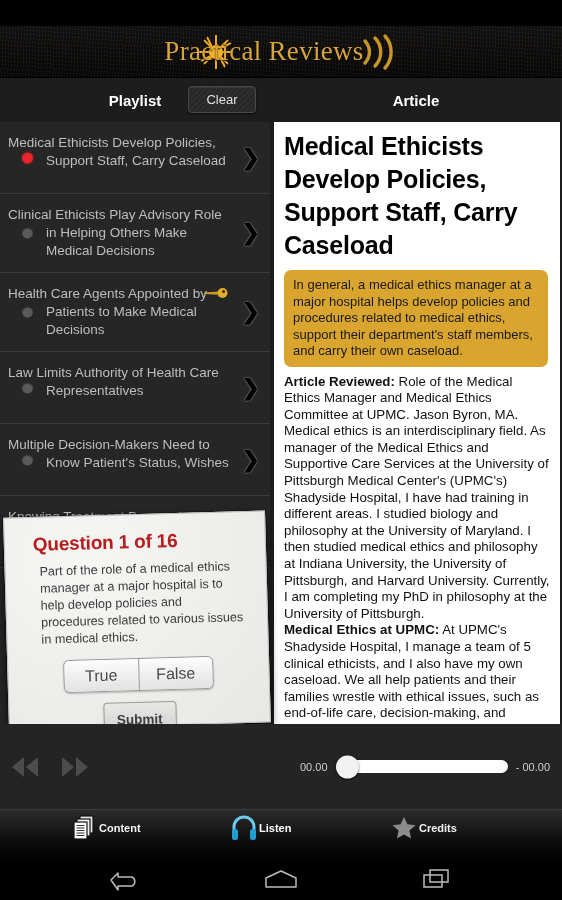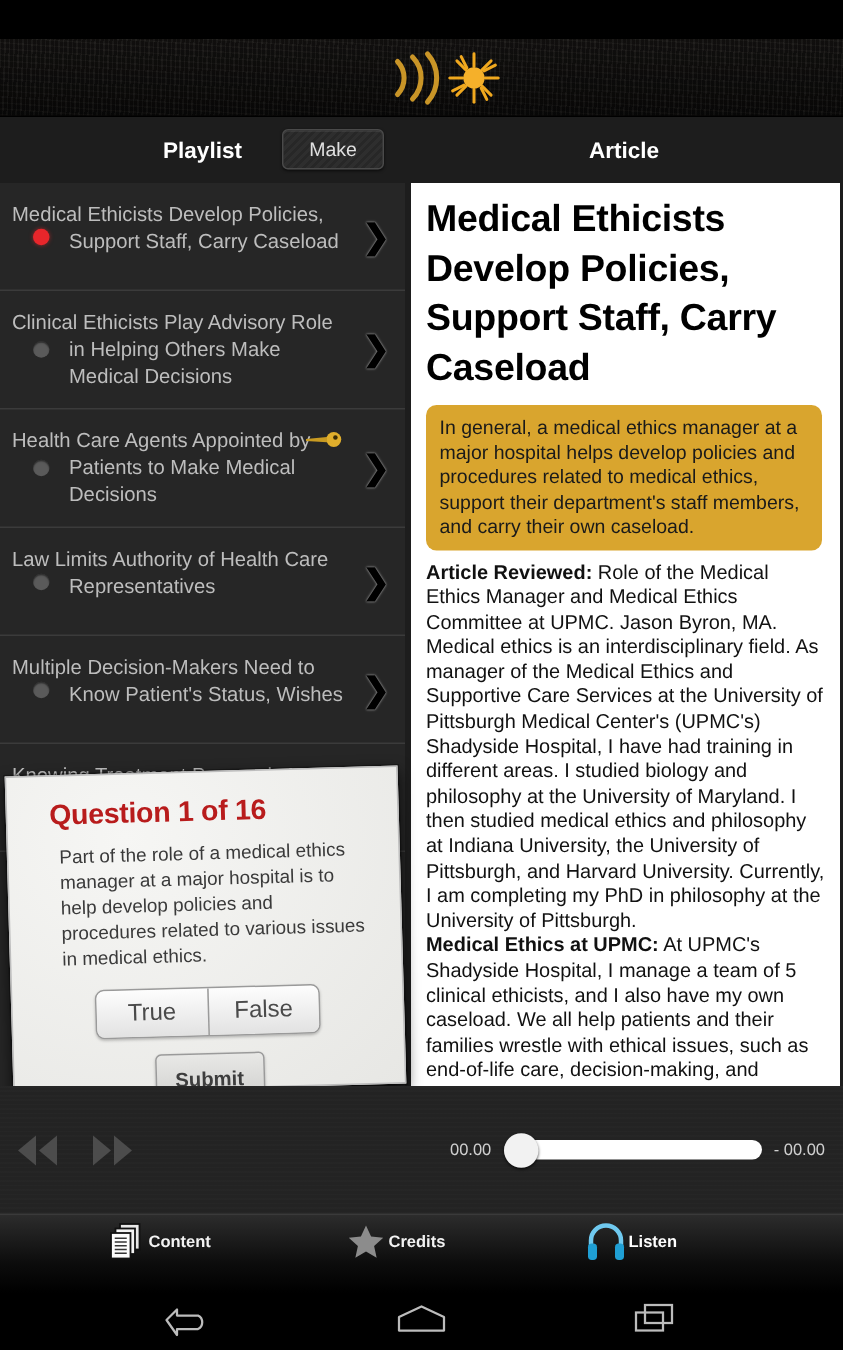--- a/index.html
+++ b/index.html
@@ -188,34 +188,35 @@
             <line x1="25.5" y1="25.5" x2="32" y2="32"></line>
           <line x1="32" y1="8" x2="25.5" y2="14.5"></line>
             <line x1="14.5" y1="25.5" x2="8" y2="32"></line>
           <line x1="11" y1="5" x2="15" y2="13"></line>
             <line x1="25" y1="27" x2="29" y2="35"></line>
           <line x1="5" y1="29" x2="13" y2="25"></line>
             <line x1="27" y1="15" x2="35" y2="11"></line>
         </g>
         <circle cx="20" cy="20" r="7.5" fill="#f5b02a"></circle>
       </svg>
+      <span class="logo-text">Practical Reviews</span>
       <svg class="waves" width="36" height="38" viewBox="0 0 36 38">
         <g fill="none" stroke="#c99527" stroke-width="3.4" stroke-linecap="round">
           <path d="M3 8 A16 16 0 0 1 3 30"></path>
           <path d="M13 5 A20 20 0 0 1 13 33"></path>
           <path d="M23 3 A24 24 0 0 1 23 35"></path>
         </g>
       </svg>
     </div>
   </div>
 
   <div class="col-headers">
     <div class="hdr-playlist">
       <span class="title">Playlist</span>
-      <div class="clear-btn">Make</div>
+      <div class="clear-btn">Clear</div>
     </div>
     <div class="hdr-article">Article</div>
   </div>
 
   <div class="playlist">
 
     <div class="pl-item active">
       <span class="pl-bullet"></span>
       <div class="pl-text">Medical Ethicists Develop Policies, Support Staff, Carry Caseload</div>
       <span class="pl-chevron">❯</span>
@@ -314,34 +315,34 @@
         <g stroke="#333" stroke-width="1">
             <line x1="5.5" y1="11.5" x2="13.5" y2="11.5"></line>
             <line x1="5.5" y1="14" x2="13.5" y2="14"></line>
             <line x1="5.5" y1="16.5" x2="13.5" y2="16.5"></line>
             <line x1="5.5" y1="19" x2="13.5" y2="19"></line>
             <line x1="5.5" y1="21.5" x2="13.5" y2="21.5"></line>
           </g>
       </svg>
       <span class="tab-label">Content</span>
     </div>
-    <div class="tab">
-      <svg width="26" height="28" viewBox="0 0 26 28">
-        <path d="M13 3 L16.4 10.3 L24.5 11.2 L18.4 16.6 L20.1 24.5 L13 20.4 L5.9 24.5 L7.6 16.6 L1.5 11.2 L9.6 10.3 Z" fill="#8c8c8c"></path>
-      </svg>
-      <span class="tab-label">Credits</span>
-    </div>
     <div class="tab listen">
       <svg width="26" height="28" viewBox="0 0 26 28">
         <path d="M3 19 L3 13 A10 10 0 0 1 23 13 L23 19" fill="none" stroke="#6fc9ef" stroke-width="3"></path>
         <rect x="1" y="15" width="6" height="11" rx="2.5" fill="#1f9fd4"></rect>
         <rect x="19" y="15" width="6" height="11" rx="2.5" fill="#1f9fd4"></rect>
       </svg>
       <span class="tab-label">Listen</span>
     </div>
+    <div class="tab">
+      <svg width="26" height="28" viewBox="0 0 26 28">
+        <path d="M13 3 L16.4 10.3 L24.5 11.2 L18.4 16.6 L20.1 24.5 L13 20.4 L5.9 24.5 L7.6 16.6 L1.5 11.2 L9.6 10.3 Z" fill="#8c8c8c"></path>
+      </svg>
+      <span class="tab-label">Credits</span>
+    </div>
   </div>
 
   <div class="navbar">
     <div>
       <svg width="34" height="24" viewBox="0 0 34 24">
         <path d="M3 13 L10 6 L10 10 L24 10 A5 5 0 0 1 24 19 L10 19 L10 23 Z" fill="none" stroke="#bcbcbc" stroke-width="1.5" stroke-linejoin="round"></path>
       </svg>
     </div>
     <div>
       <svg width="38" height="24" viewBox="0 0 38 24">

